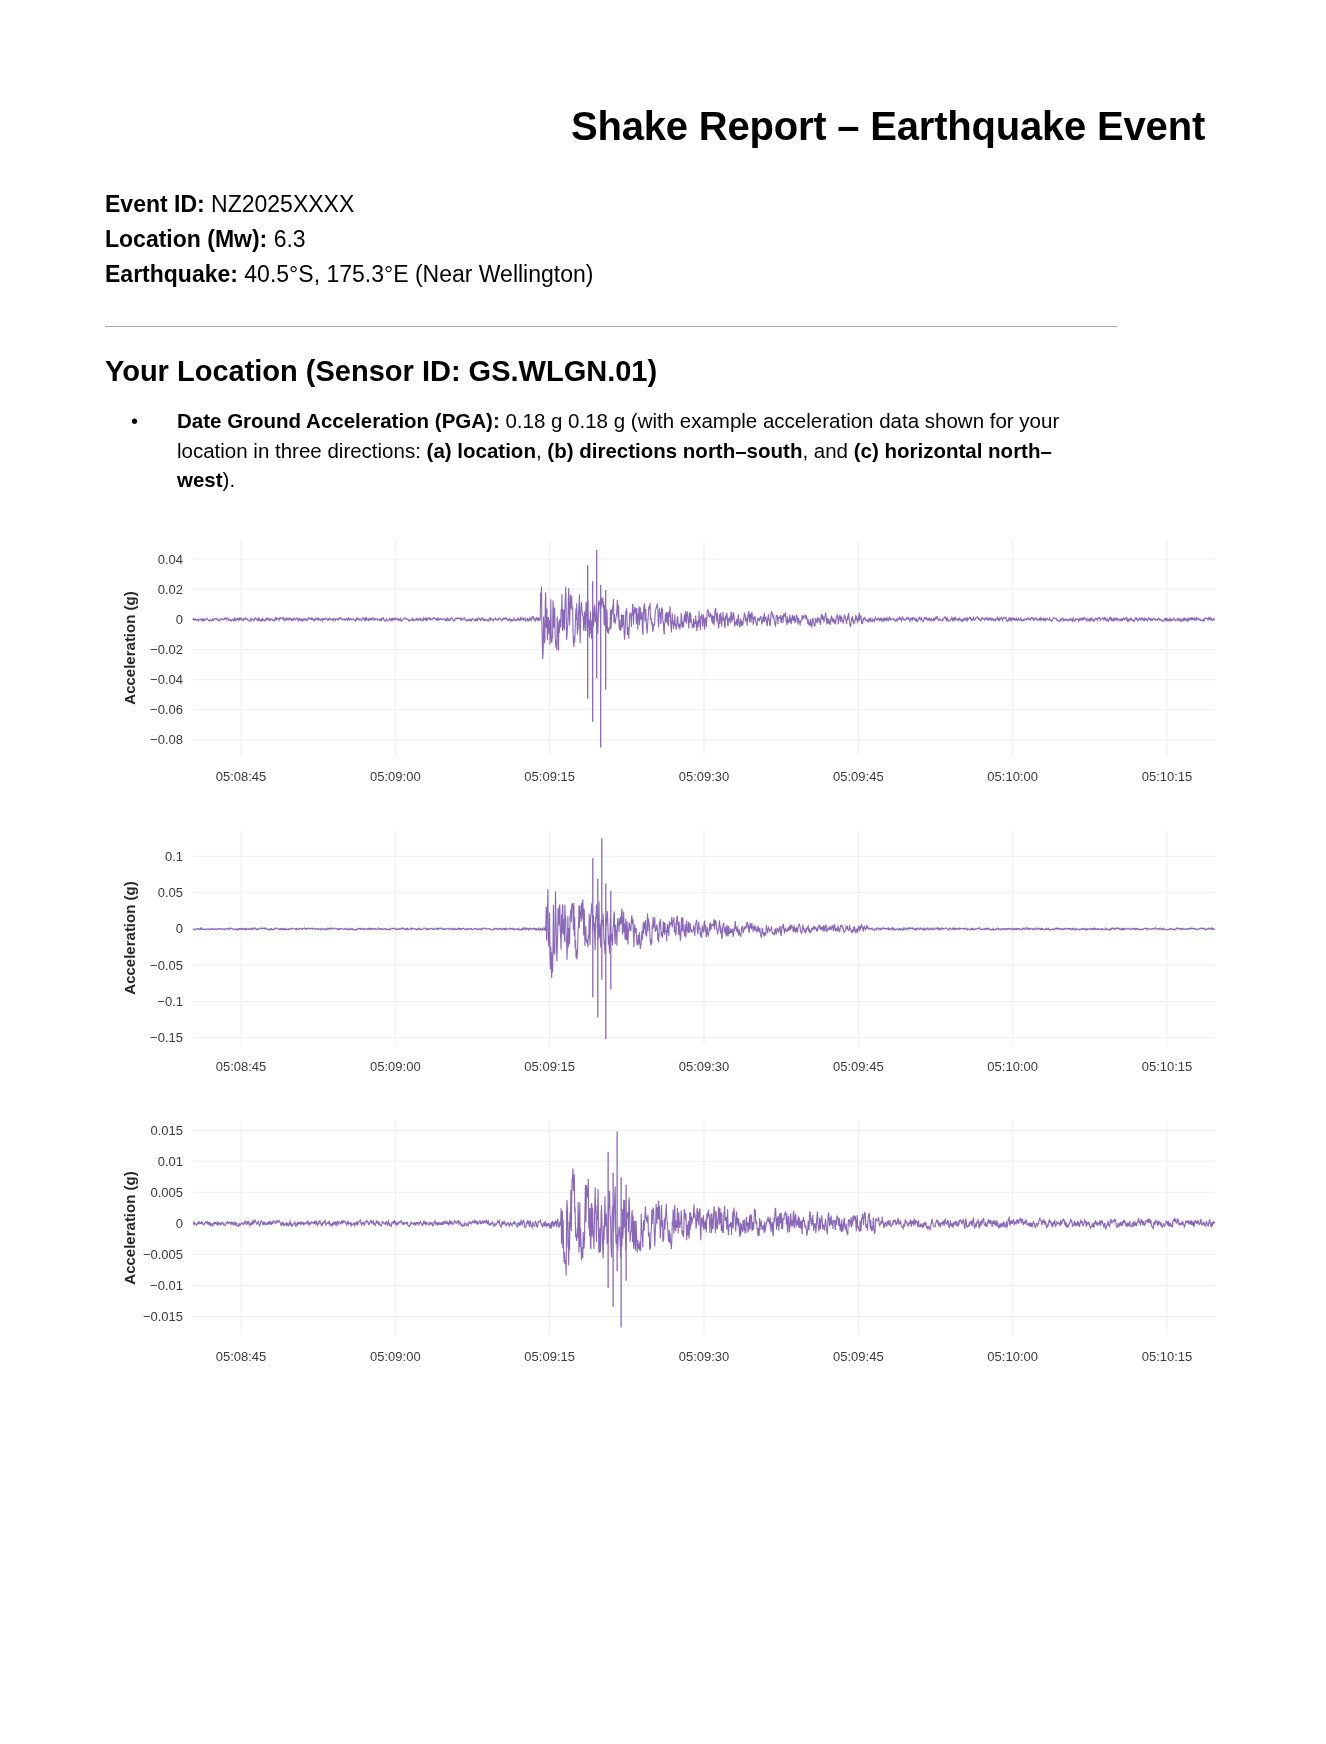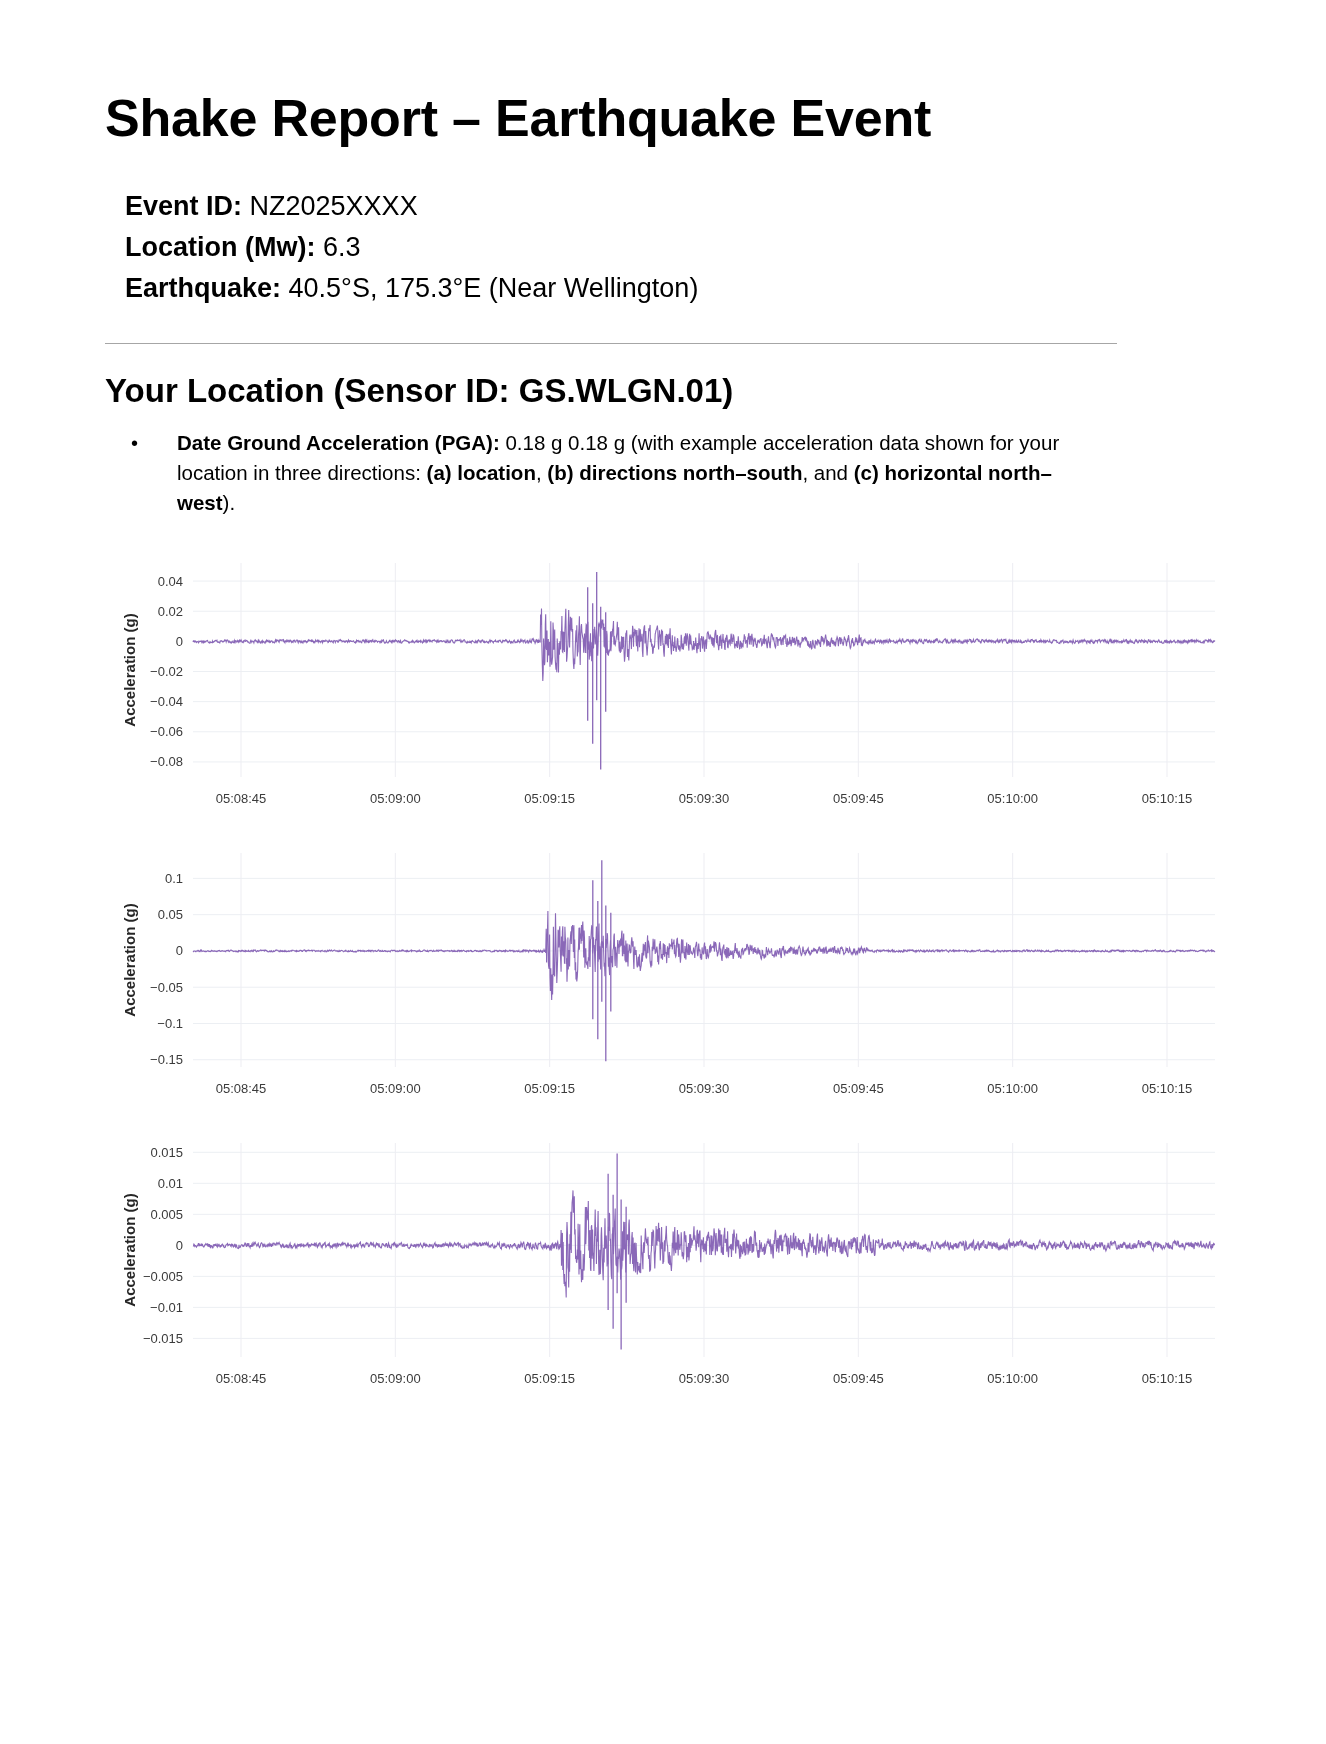--- a/index.html
+++ b/index.html
@@ -8,42 +8,42 @@
     width:1326px; height:1744px;
     background:#ffffff;
     font-family:"Liberation Sans", sans-serif;
     color:#000000;
     position:relative;
     overflow:hidden;
   }
   .page { padding: 0 105px; }
 
   .doc-title {
-    text-align:left;
-    font-size:52px;
+    text-align:right;
+    font-size:40px;
     font-weight:bold;
-    margin:0;
+    margin:16px;
     padding-top:88px;
     letter-spacing:-0.2px;
   }
 
-  .meta-block { margin-top:38px; font-size:27px; line-height:1.52;margin-left:20px; }
+  .meta-block { margin-top:38px; font-size:23px; line-height:1.52; }
   .meta-row { white-space:nowrap; }
   .meta-row .k { font-weight:bold; }
   .meta-row .v { font-weight:normal; }
 
   .divider {
     margin-top:34px;
     border-top:1.5px solid #a6a6a6;
     width:1012px;
     margin-left:0;
   }
 
   .section-title {
-    font-size:33px;
+    font-size:29px;
     font-weight:bold;
     margin-top:28px;
     margin-bottom:0;
   }
 
   .bullet-list { margin:18px 0 0 0; padding:0; list-style:none; }
   .bullet-item {
     position:relative;
     padding-left:72px;
     font-size:20.5px;

